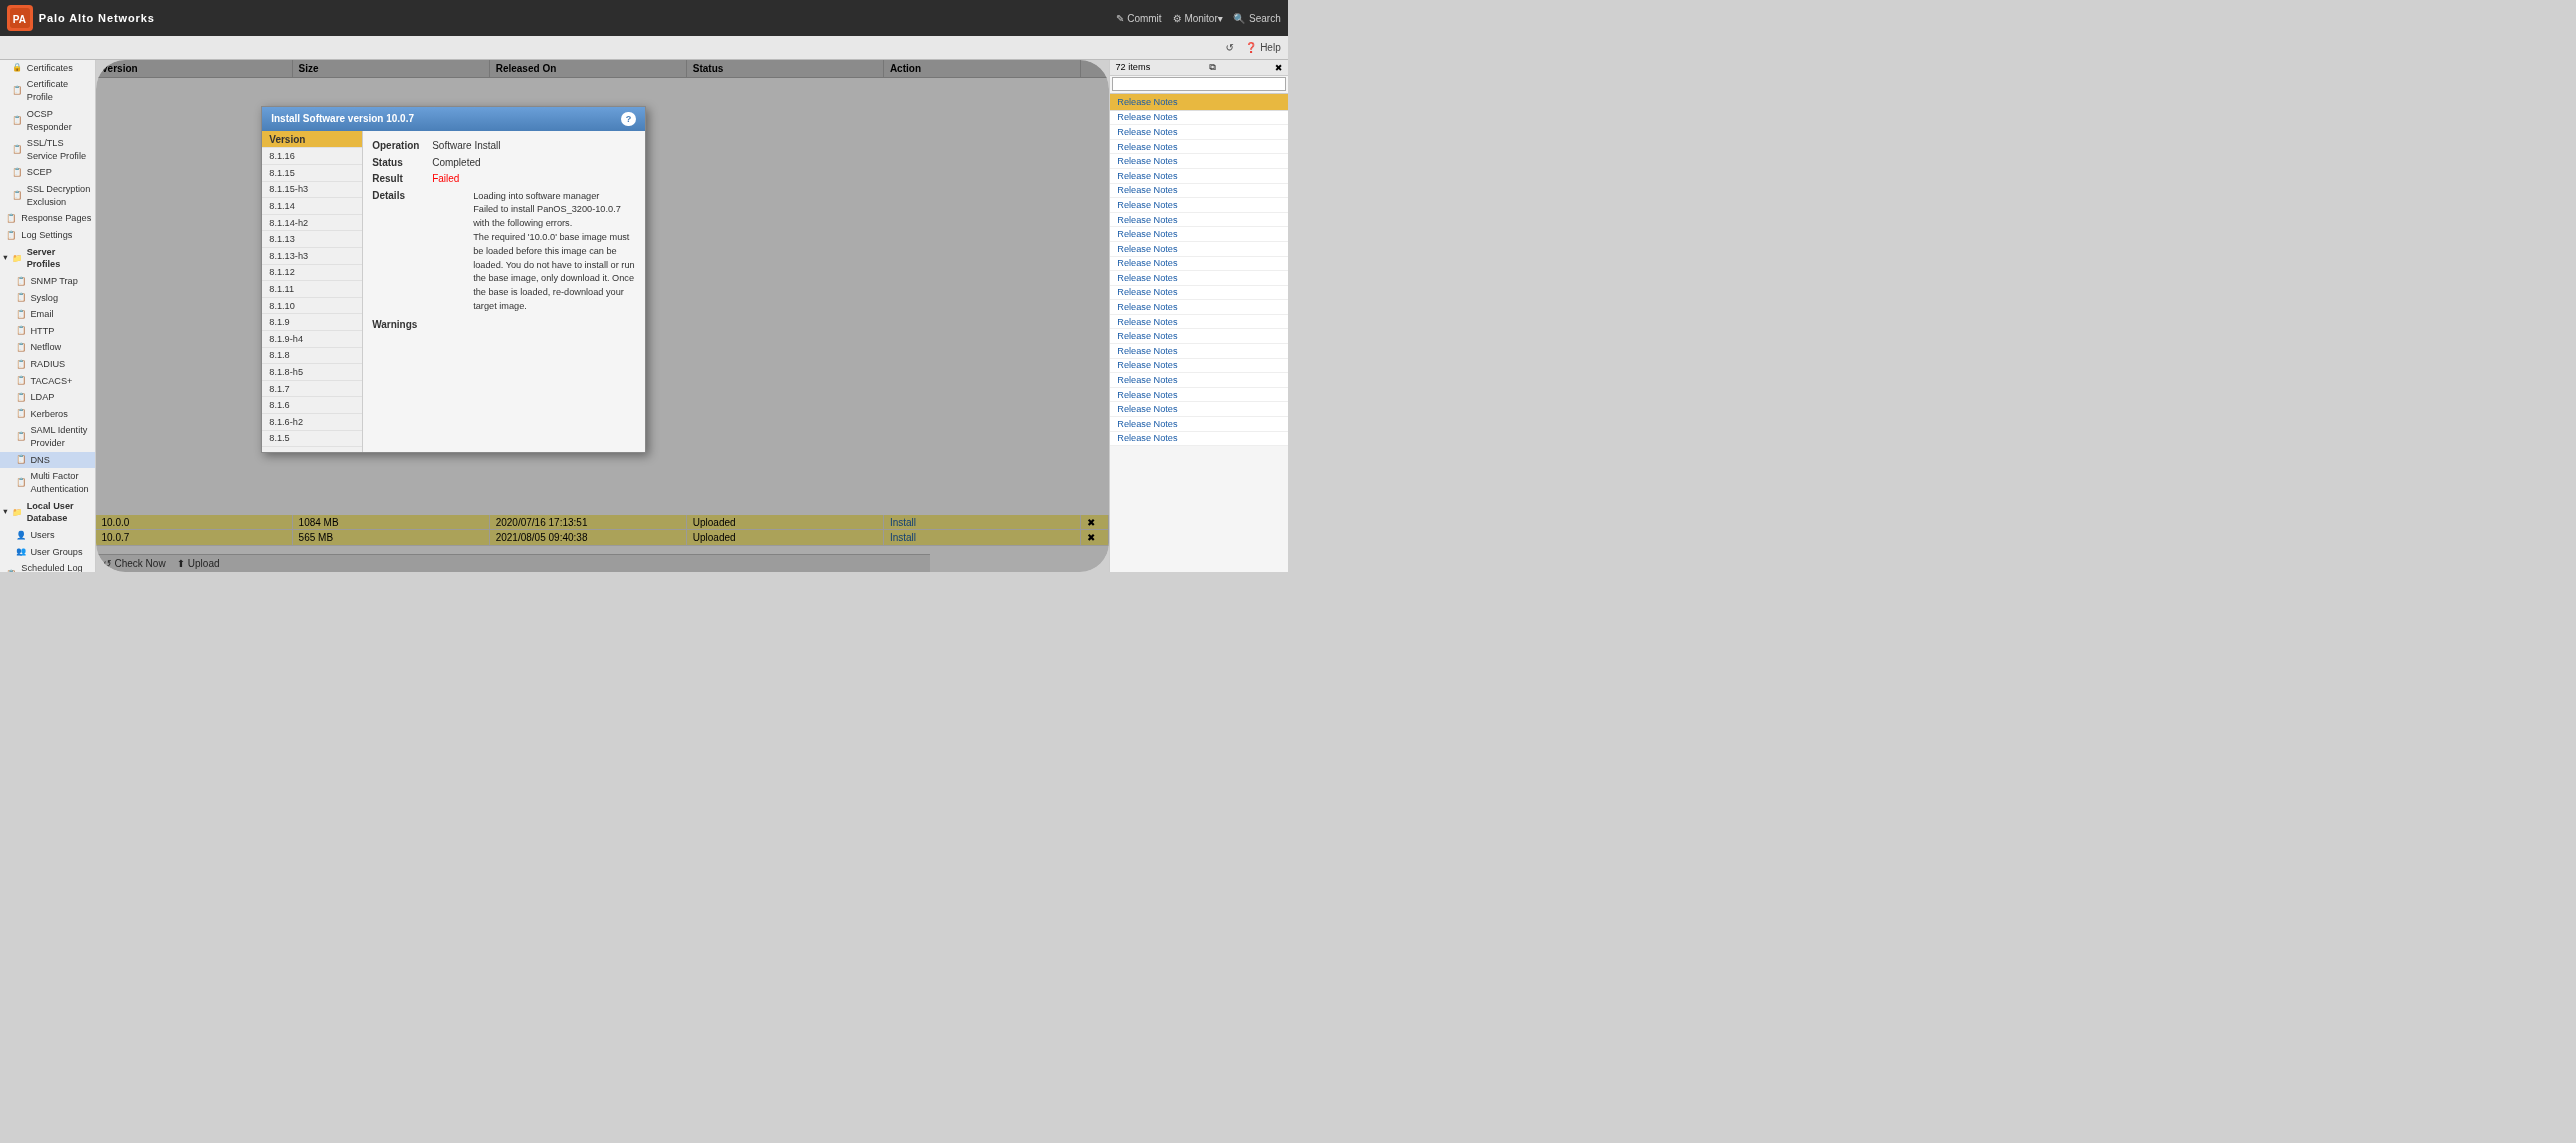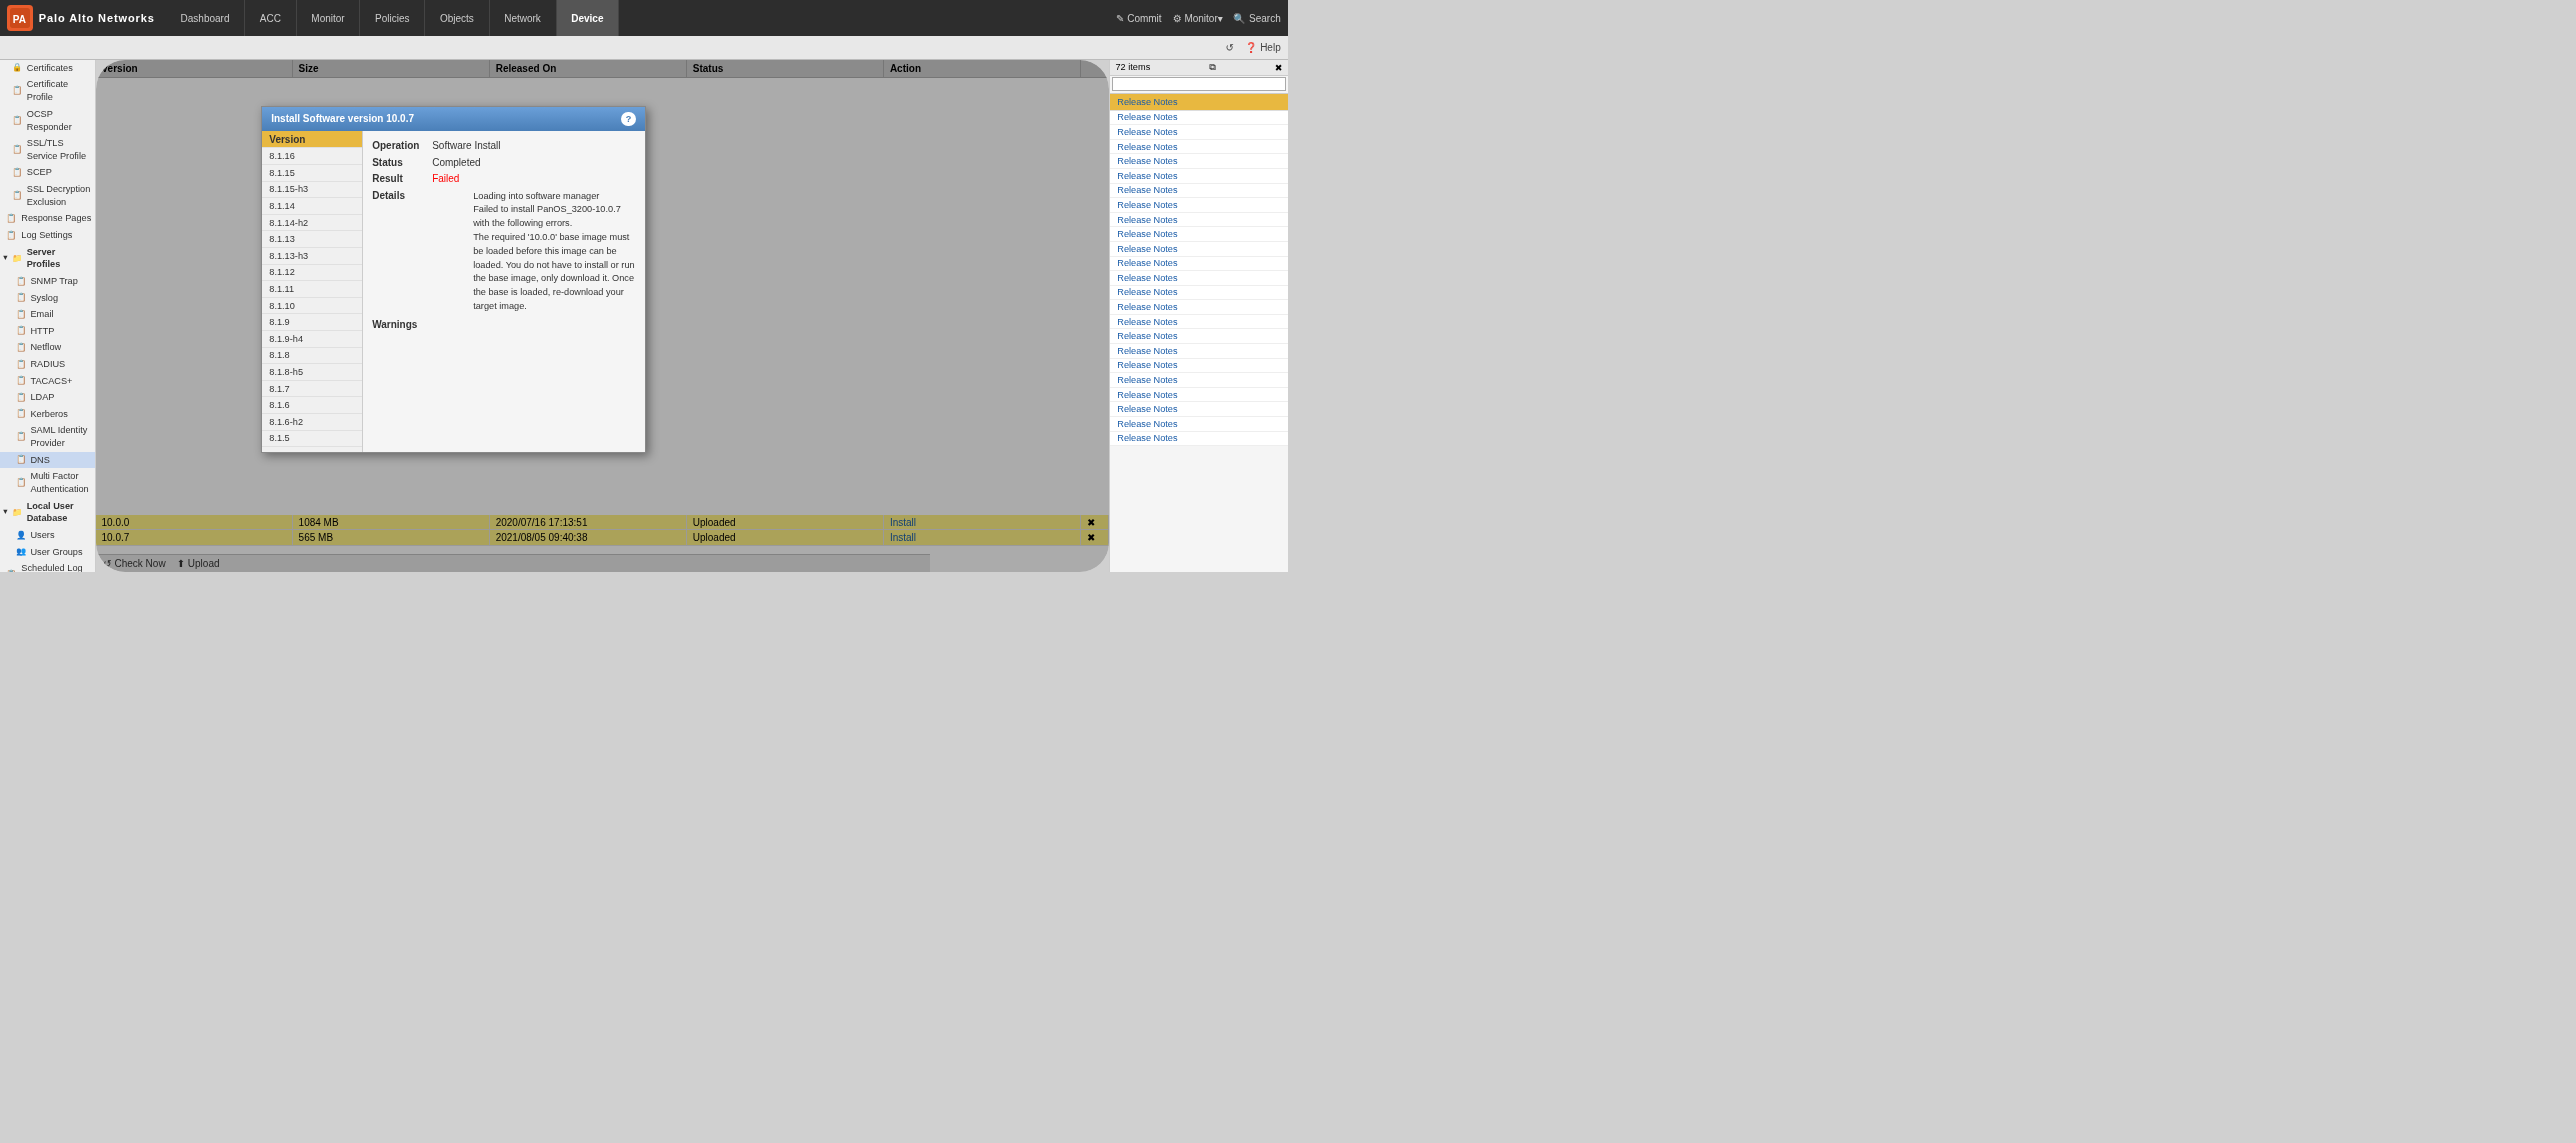--- a/index.html
+++ b/index.html
@@ -327,29 +327,20 @@
       <svg width="20" height="20" viewBox="0 0 22 22" style="font-size:14px">
         <rect width="22" height="22" rx="3" fill="#cc4a1a"></rect>
         <text x="3" y="16" fill="white" font-size="11" font-weight="bold">PA</text>
       </svg>
     </div>
     <div>
       <div style="color:white;font-size:11px;font-weight:bold;letter-spacing:0.9px;">Palo Alto Networks</div>
     </div>
   </div>
 
-  <div class="nav-tabs">
-    <div class="nav-tab">Dashboard</div>
-    <div class="nav-tab">ACC</div>
-    <div class="nav-tab">Monitor</div>
-    <div class="nav-tab">Policies</div>
-    <div class="nav-tab">Objects</div>
-    <div class="nav-tab">Network</div>
-    <div class="nav-tab active">Device</div>
-  </div>
 
   <div class="top-right">
     <span>✎ <span>Commit</span></span>
     <span>⚙ <span>Monitor▾</span></span>
     <span>🔍 <span>Search</span></span>
   </div>
 </div>
 
 <div class="second-bar">
   <span>↺</span>

